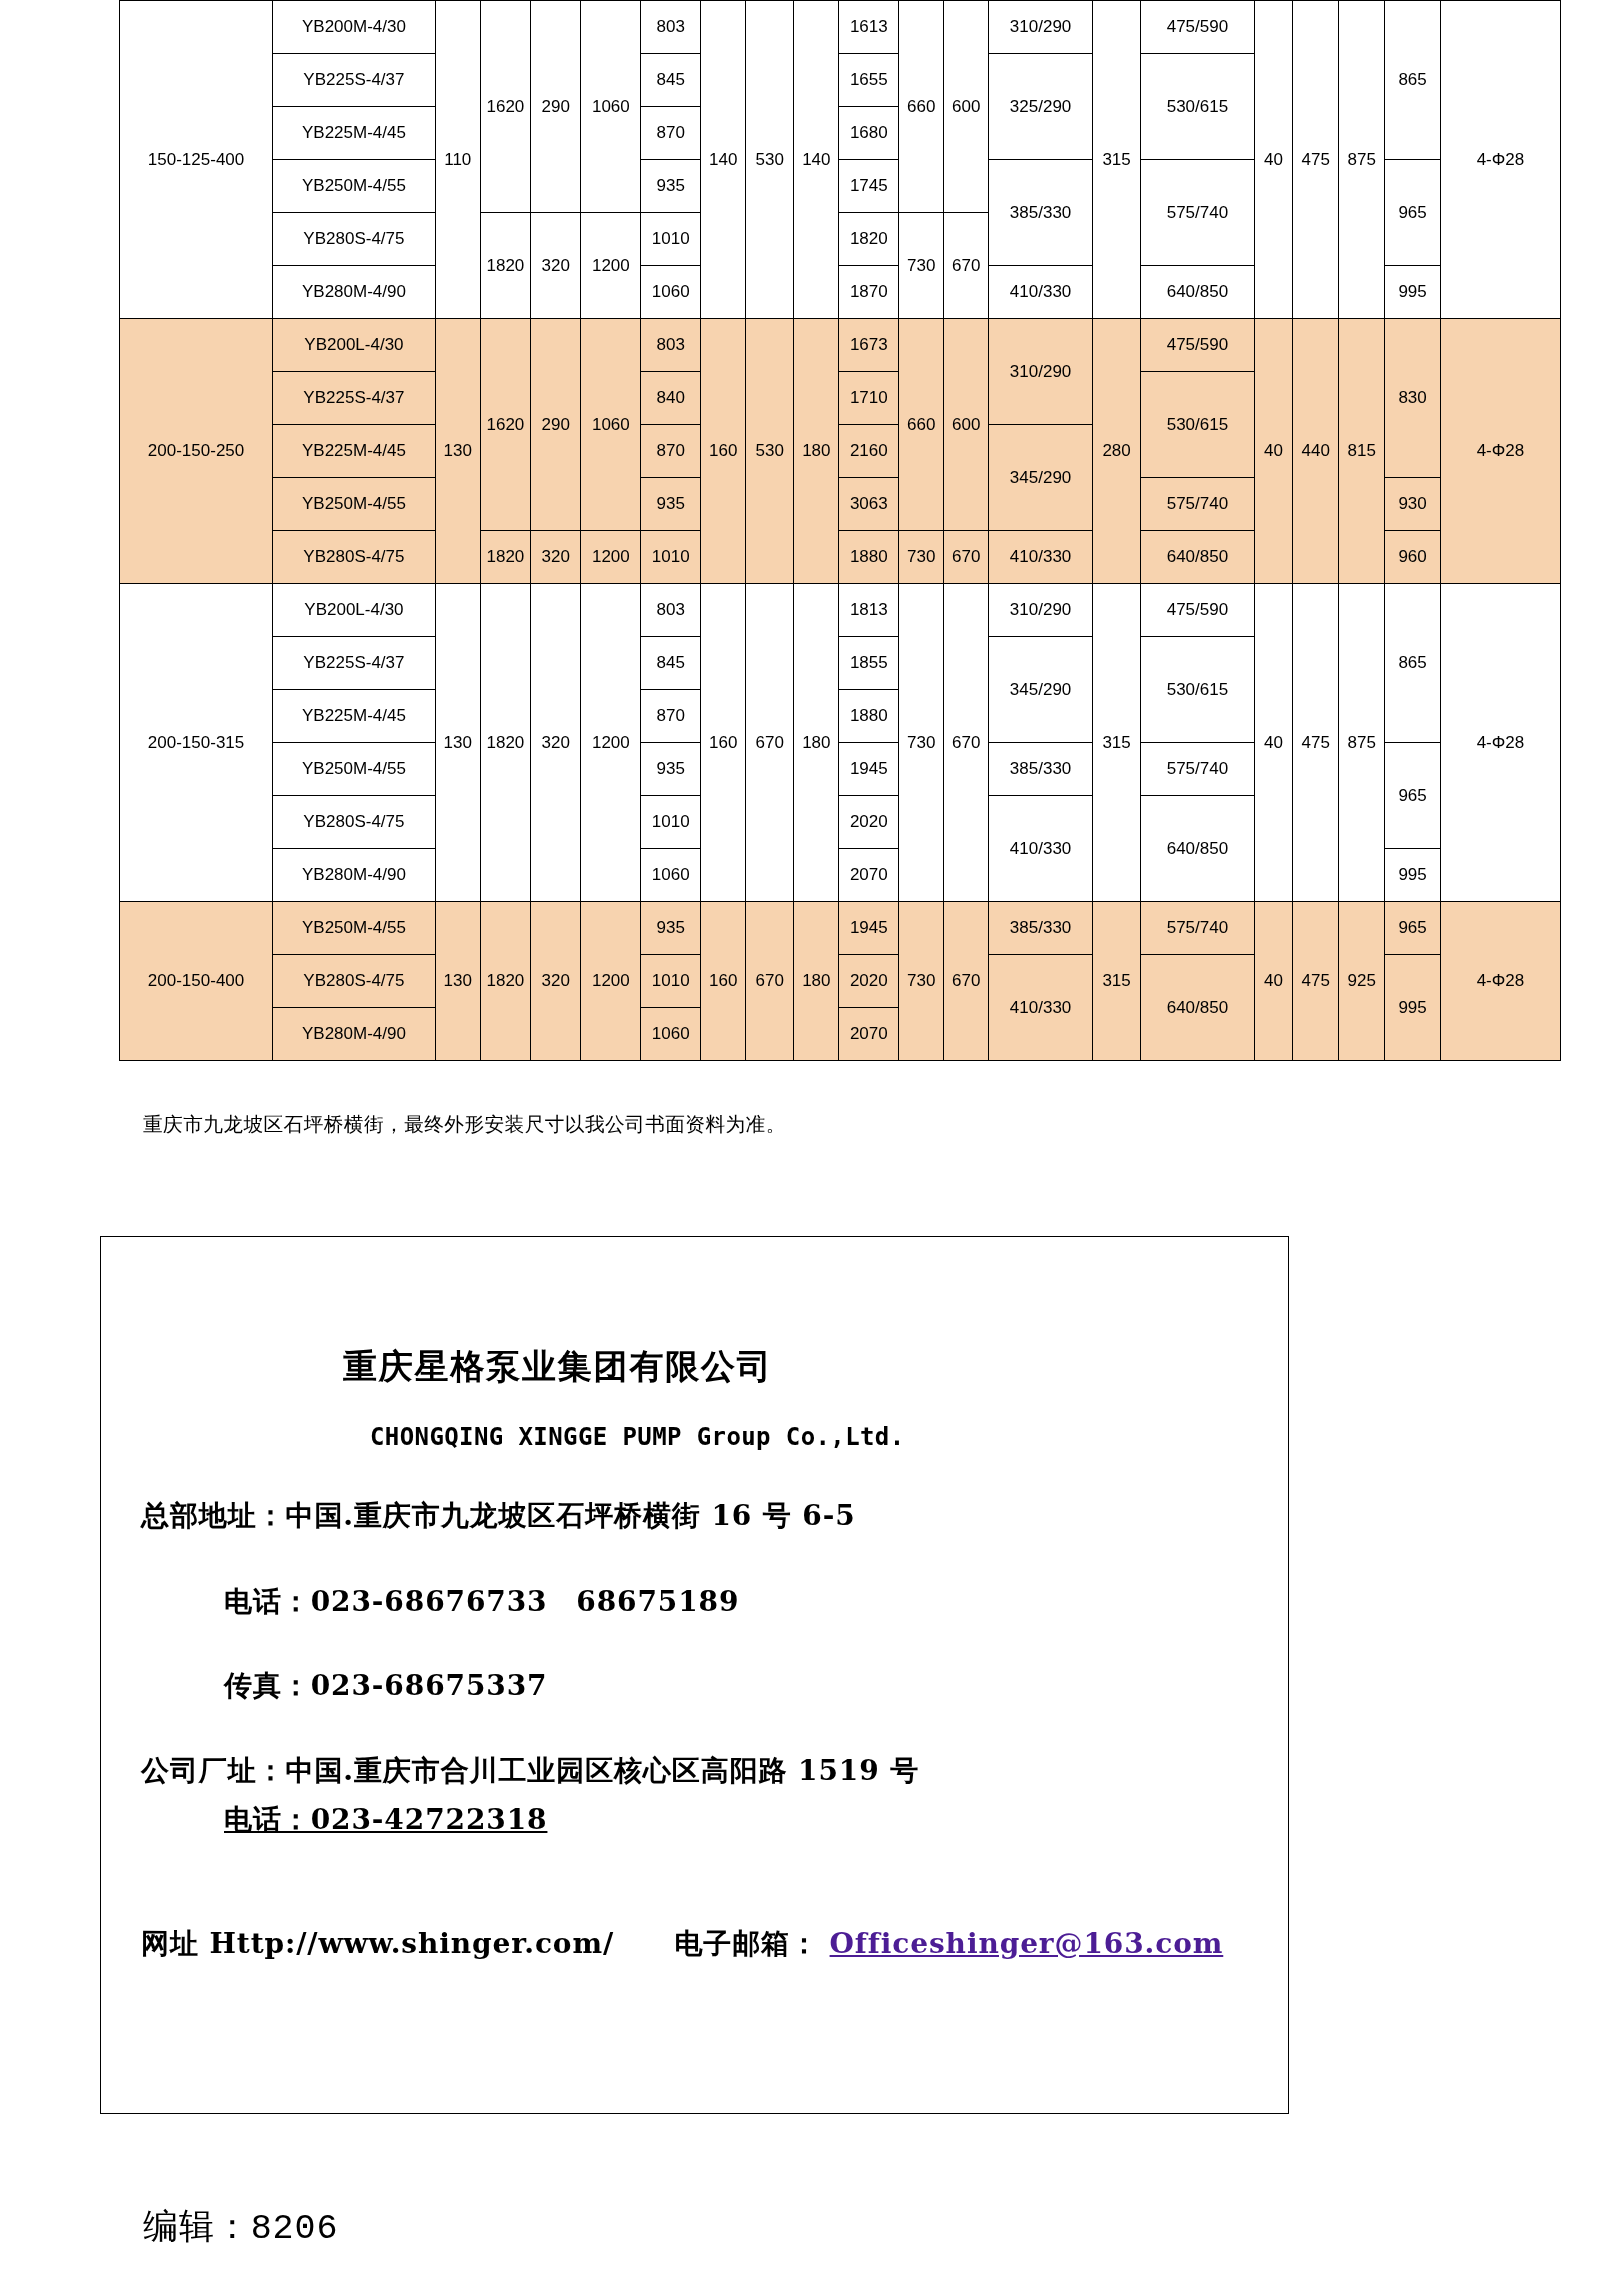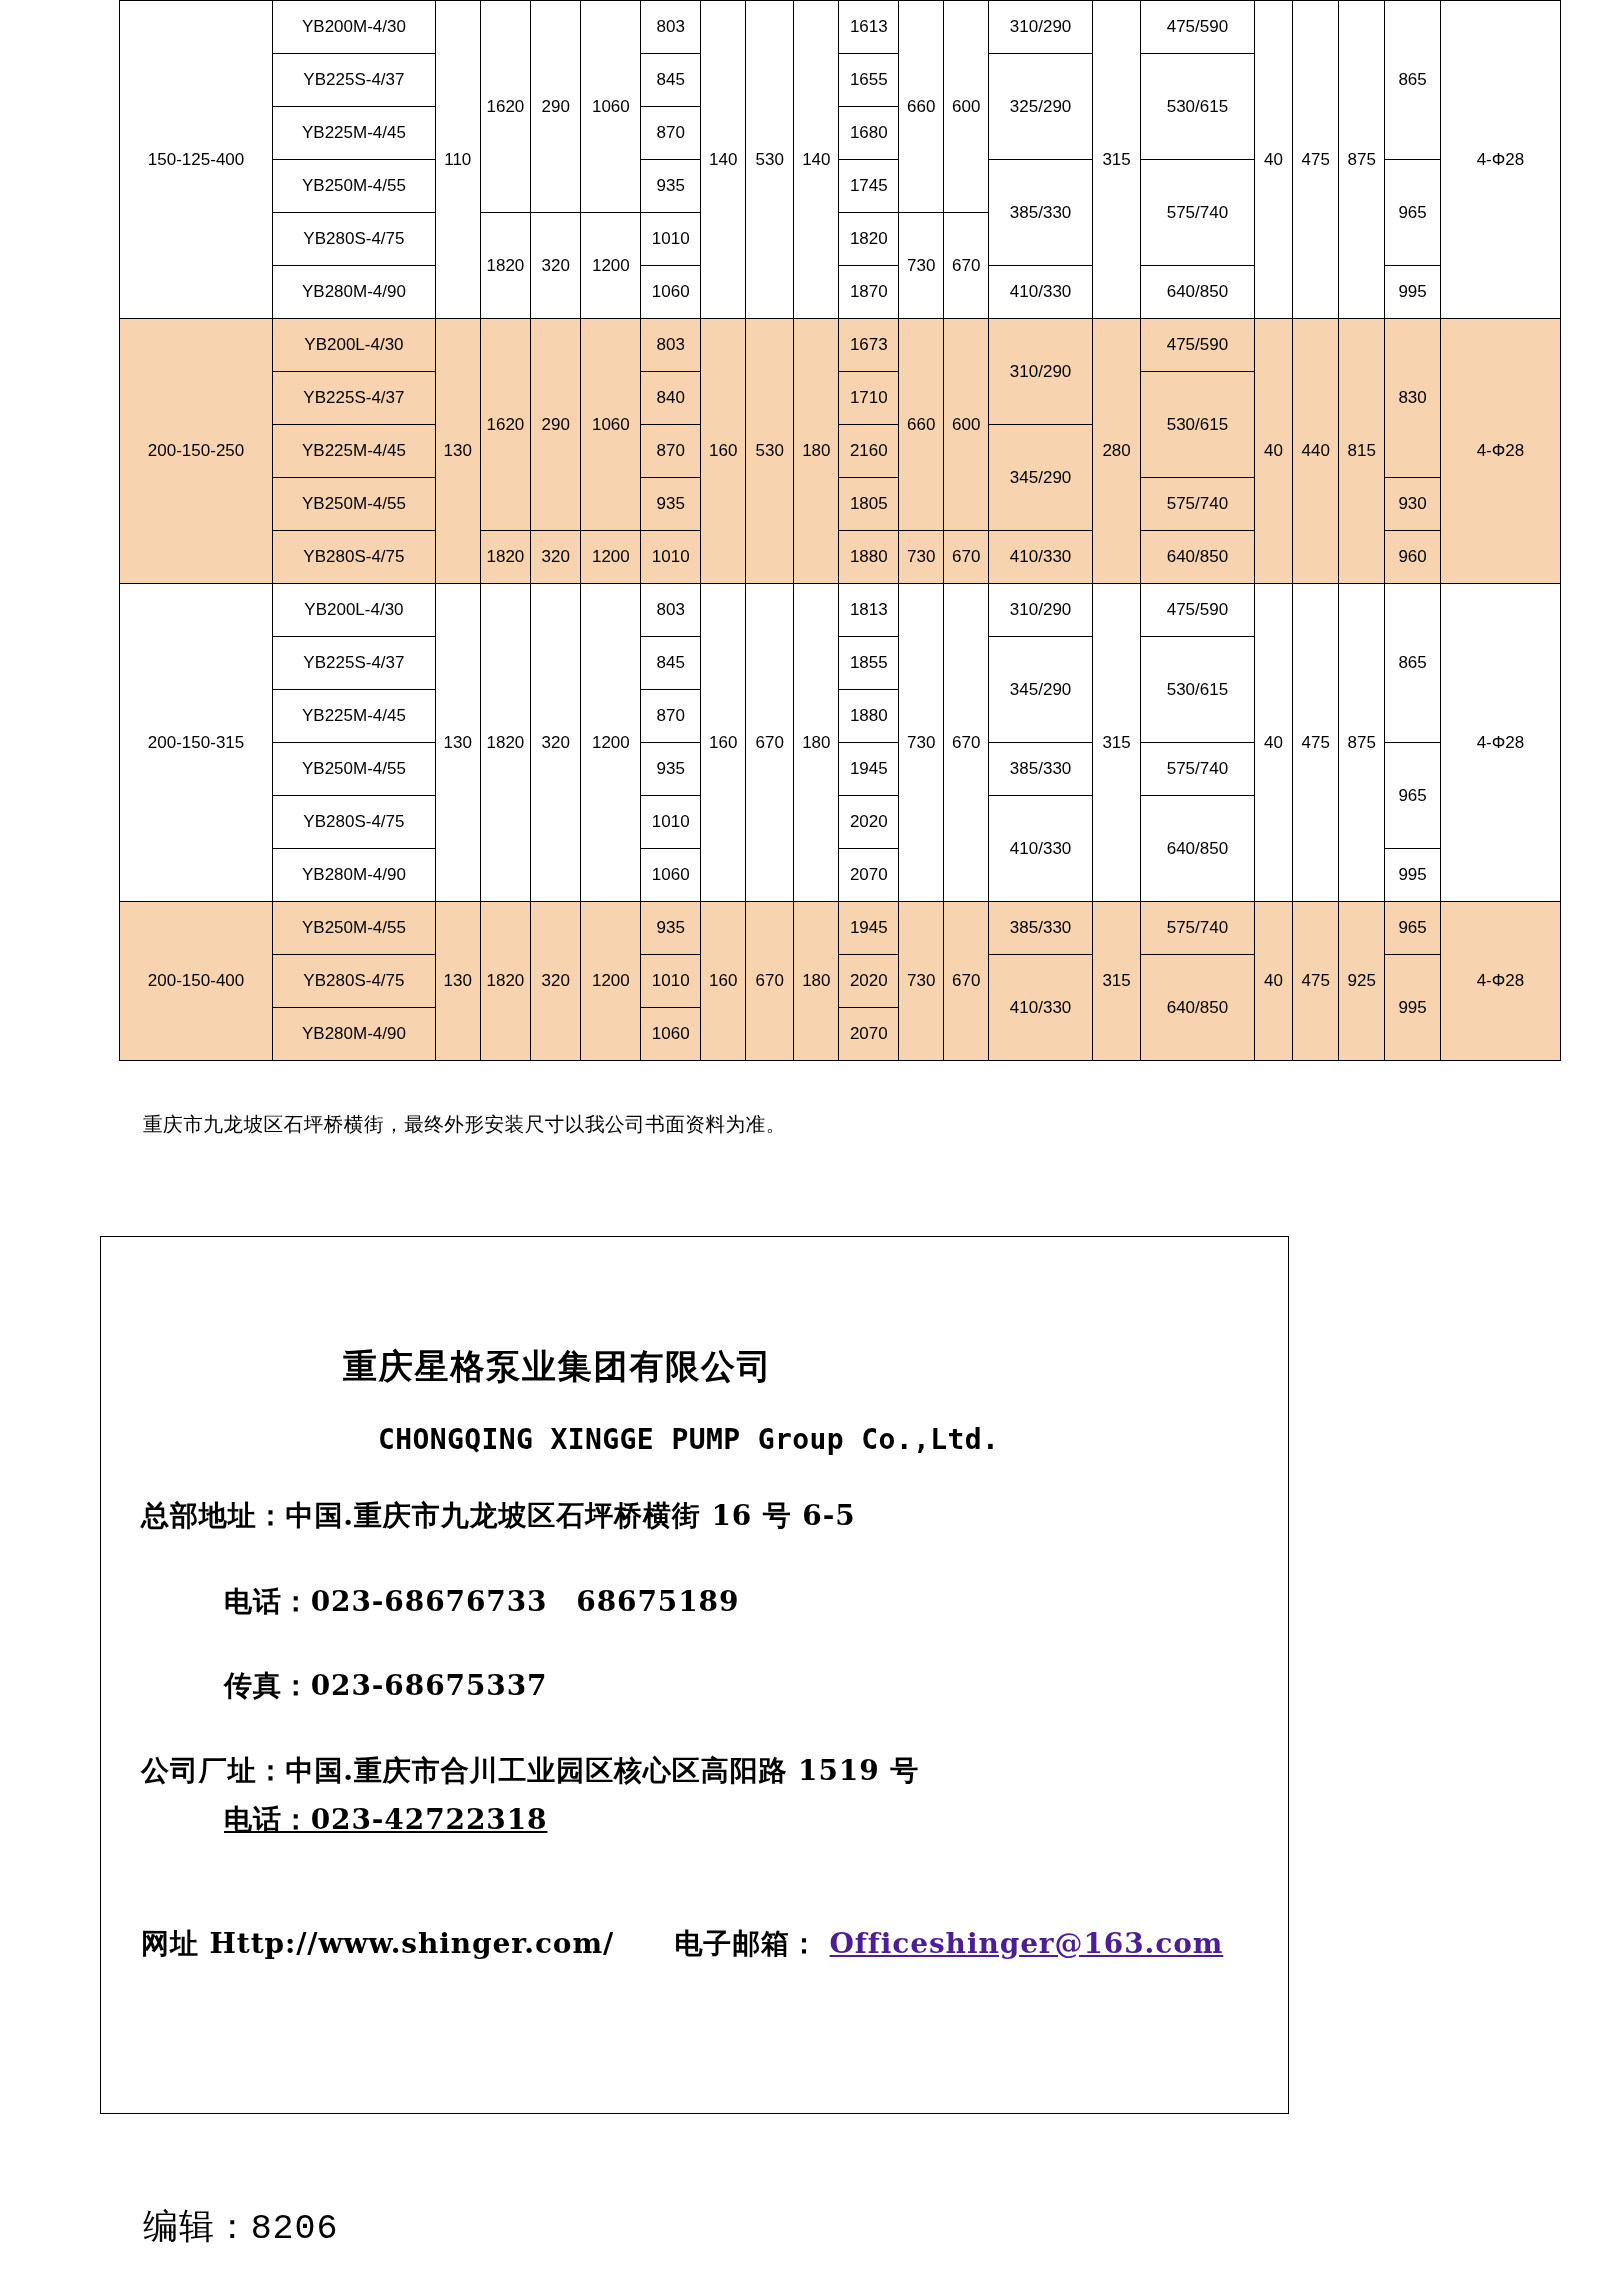--- a/index.html
+++ b/index.html
@@ -99,23 +99,22 @@
     font-weight: bold;
     font-size: 34px;
     letter-spacing: 1.8px;
   }
   .company-en {
     position: absolute;
     left: 269px;
     top: 186px;
     font-family: "DejaVu Sans Mono", monospace;
     font-weight: bold;
-    font-size: 28px;
+    font-size: 24px;
     letter-spacing: 0.4px;
-    margin-left: 8px;
   }
   .line {
     position: absolute;
     font-family: "DejaVu Serif", serif;
     font-weight: bold;
     font-size: 28px;
     letter-spacing: 0.9px;
     white-space: nowrap;
     margin-left: 8px;
   }
@@ -265,21 +264,21 @@
       </tr>
       <tr>
         <td class="model shade">YB225M-4/45</td>
         <td class="shade">870</td>
         <td class="shade">2160</td>
         <td class="shade" rowspan="2">345/290</td>
       </tr>
       <tr>
         <td class="model shade">YB250M-4/55</td>
         <td class="shade">935</td>
-        <td class="shade">1805</td>
+        <td class="shade">3063</td>
         <td class="shade">575/740</td>
         <td class="shade">930</td>
       </tr>
       <tr>
         <td class="model shade">YB280S-4/75</td>
         <td class="shade">1820</td>
         <td class="shade">320</td>
         <td class="shade">1200</td>
         <td class="shade">1010</td>
         <td class="shade">1880</td>

